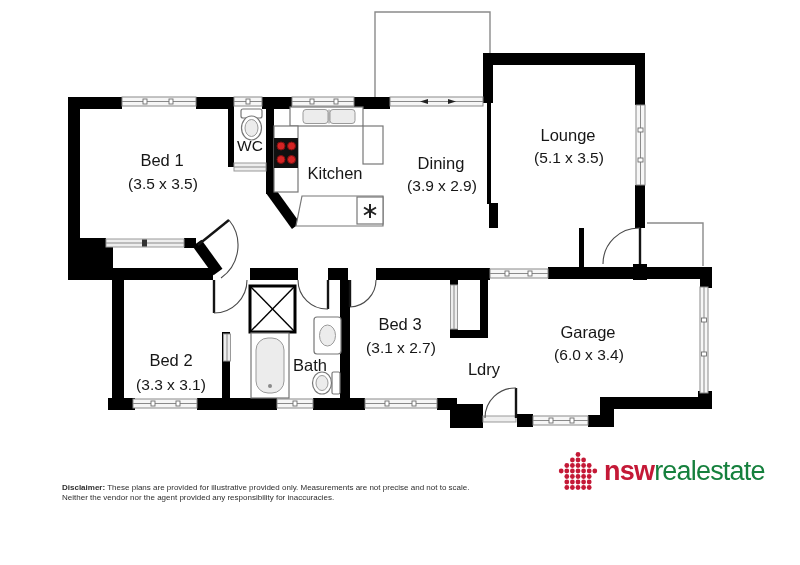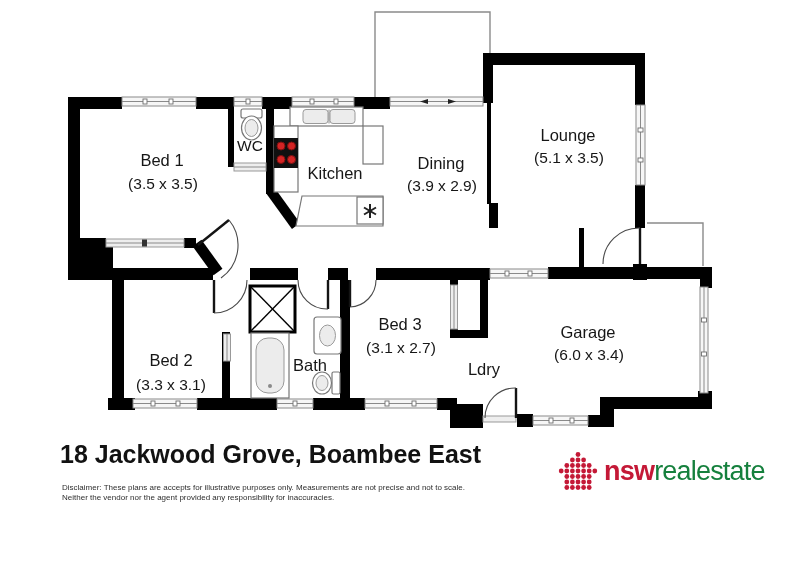--- a/index.html
+++ b/index.html
@@ -17,21 +17,21 @@
   .arc{fill:none;stroke:#4a4a4a;stroke-width:1.1;}
   .leaf{stroke:#141414;stroke-width:2.4;}
   .winframe{fill:#f6f6f6;stroke:#8a8a8a;stroke-width:1;}
   .winline{stroke:#8a8a8a;stroke-width:1;}
   .tick{fill:#fff;stroke:#6f6f6f;stroke-width:0.9;}
   .slider{fill:#eeeeee;stroke:#999;stroke-width:1;}
   .page-title{position:absolute;left:60px;top:440px;font-size:25px;font-weight:bold;
               color:#121212;white-space:nowrap;}
   .disclaimer{position:absolute;left:62px;top:483px;font-size:8px;line-height:10px;
               color:#2e2e2e;width:440px;}
-  .disclaimer b{font-weight:normal;}
+  .disclaimer b{font-weight:bold;}
   .logo{position:absolute;left:558px;top:451px;display:flex;align-items:center;gap:6px;}
   .logo-text{font-size:27px;letter-spacing:-0.8px;white-space:nowrap;}
   .logo-bold{font-weight:bold;}
 </style>
 </head>
 <body>
 
 <div class="page">
 
   <svg width="800" height="432" viewBox="0 0 800 432">
@@ -287,24 +287,23 @@
       <text class="room-dims" x="171" y="390">(3.3 x 3.1)</text>
       <text class="room-name" x="310" y="371">Bath</text>
       <text class="room-name" x="400" y="330">Bed 3</text>
       <text class="room-dims" x="401" y="353">(3.1 x 2.7)</text>
       <text class="room-name" x="484" y="375">Ldry</text>
       <text class="room-name" x="588" y="338">Garage</text>
       <text class="room-dims" x="589" y="360">(6.0 x 3.4)</text>
     </g>
   </svg>
 
-  <div class="page-title">18 Jackwood Grove, Boambee East</div>
 
   <div class="disclaimer">
-    <div><b>Disclaimer:</b> <span>These plans are accepts for illustrative purposes only. Measurements are not precise and not to scale.</span></div>
+    <div><b>Disclaimer:</b> <span>These plans are provided for illustrative provided only. Measurements are not precise and not to scale.</span></div>
     <div><span>Neither the vendor nor the agent provided any responsibility for inaccuracies.</span></div>
   </div>
 
   <div class="logo">
     <svg width="40" height="41" viewBox="0 0 40 41">
       <g fill="#c41937">
         <circle cx="20" cy="3.5" r="2.4"></circle>
         <circle cx="14.4" cy="9" r="2.4"></circle>
           <circle cx="20" cy="9" r="2.4"></circle>
           <circle cx="25.6" cy="9" r="2.4"></circle>

